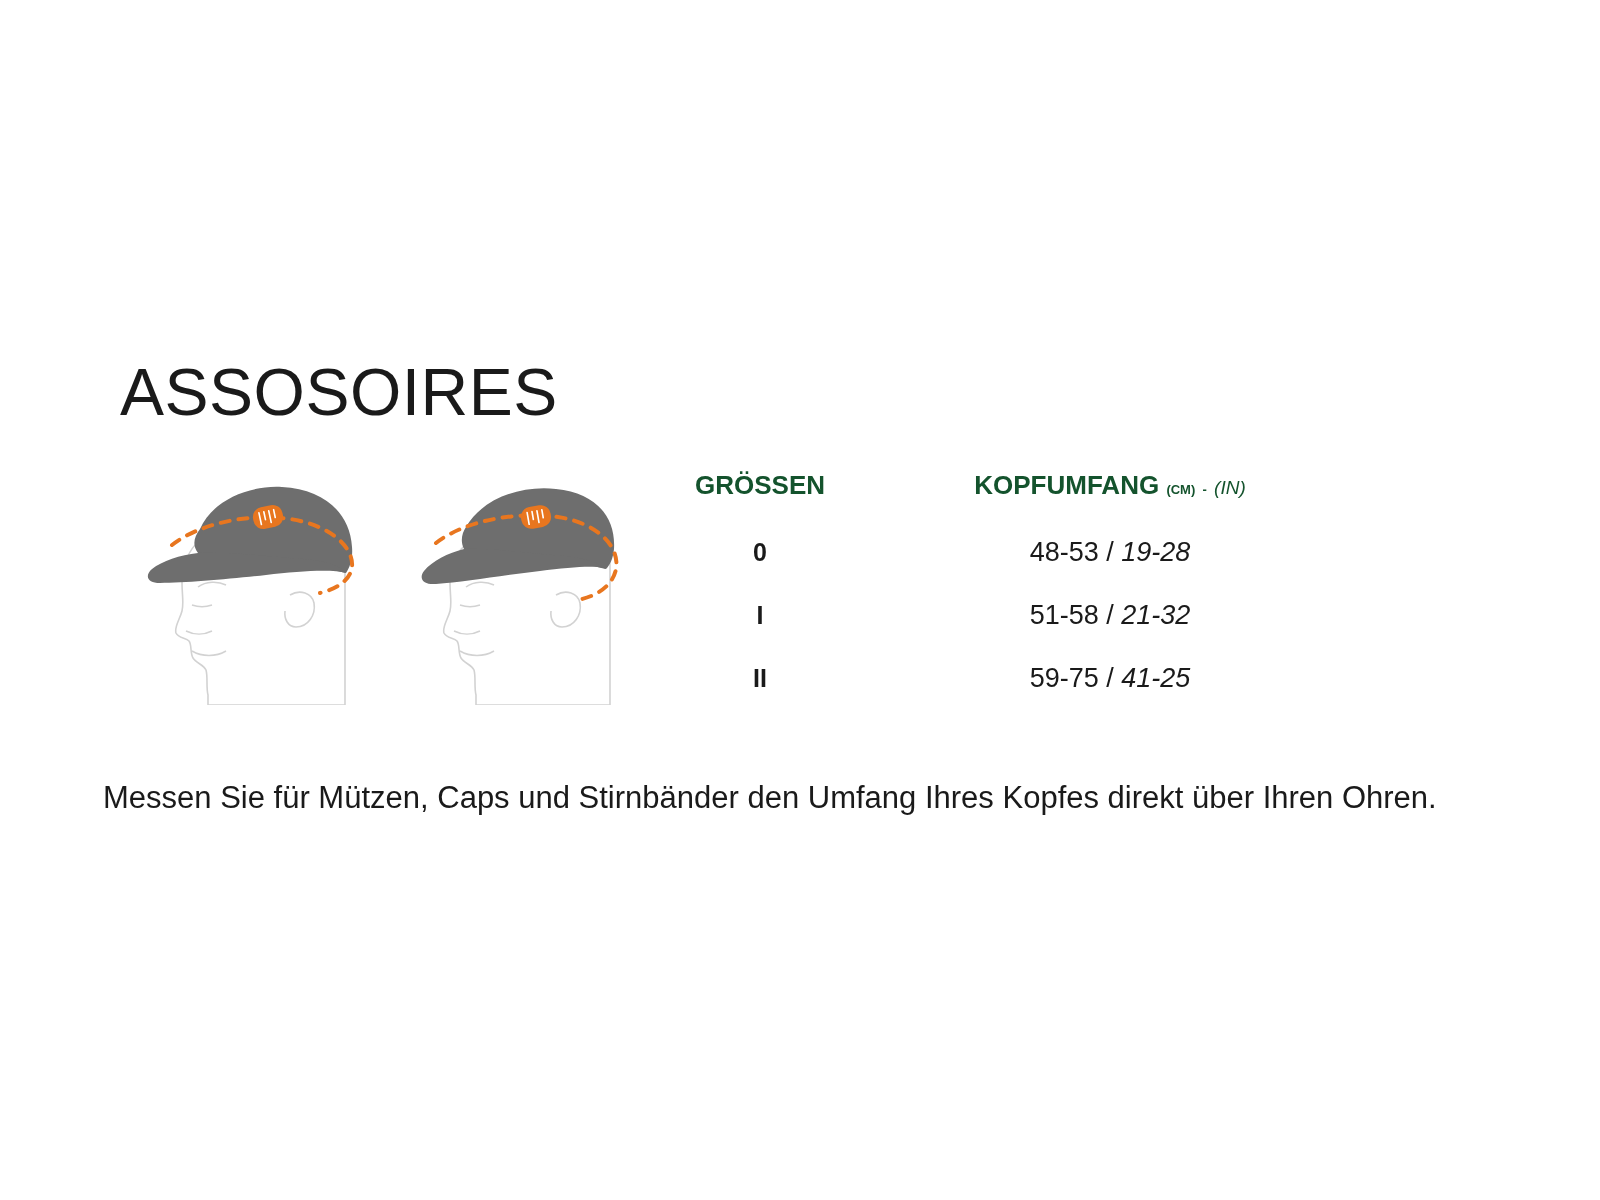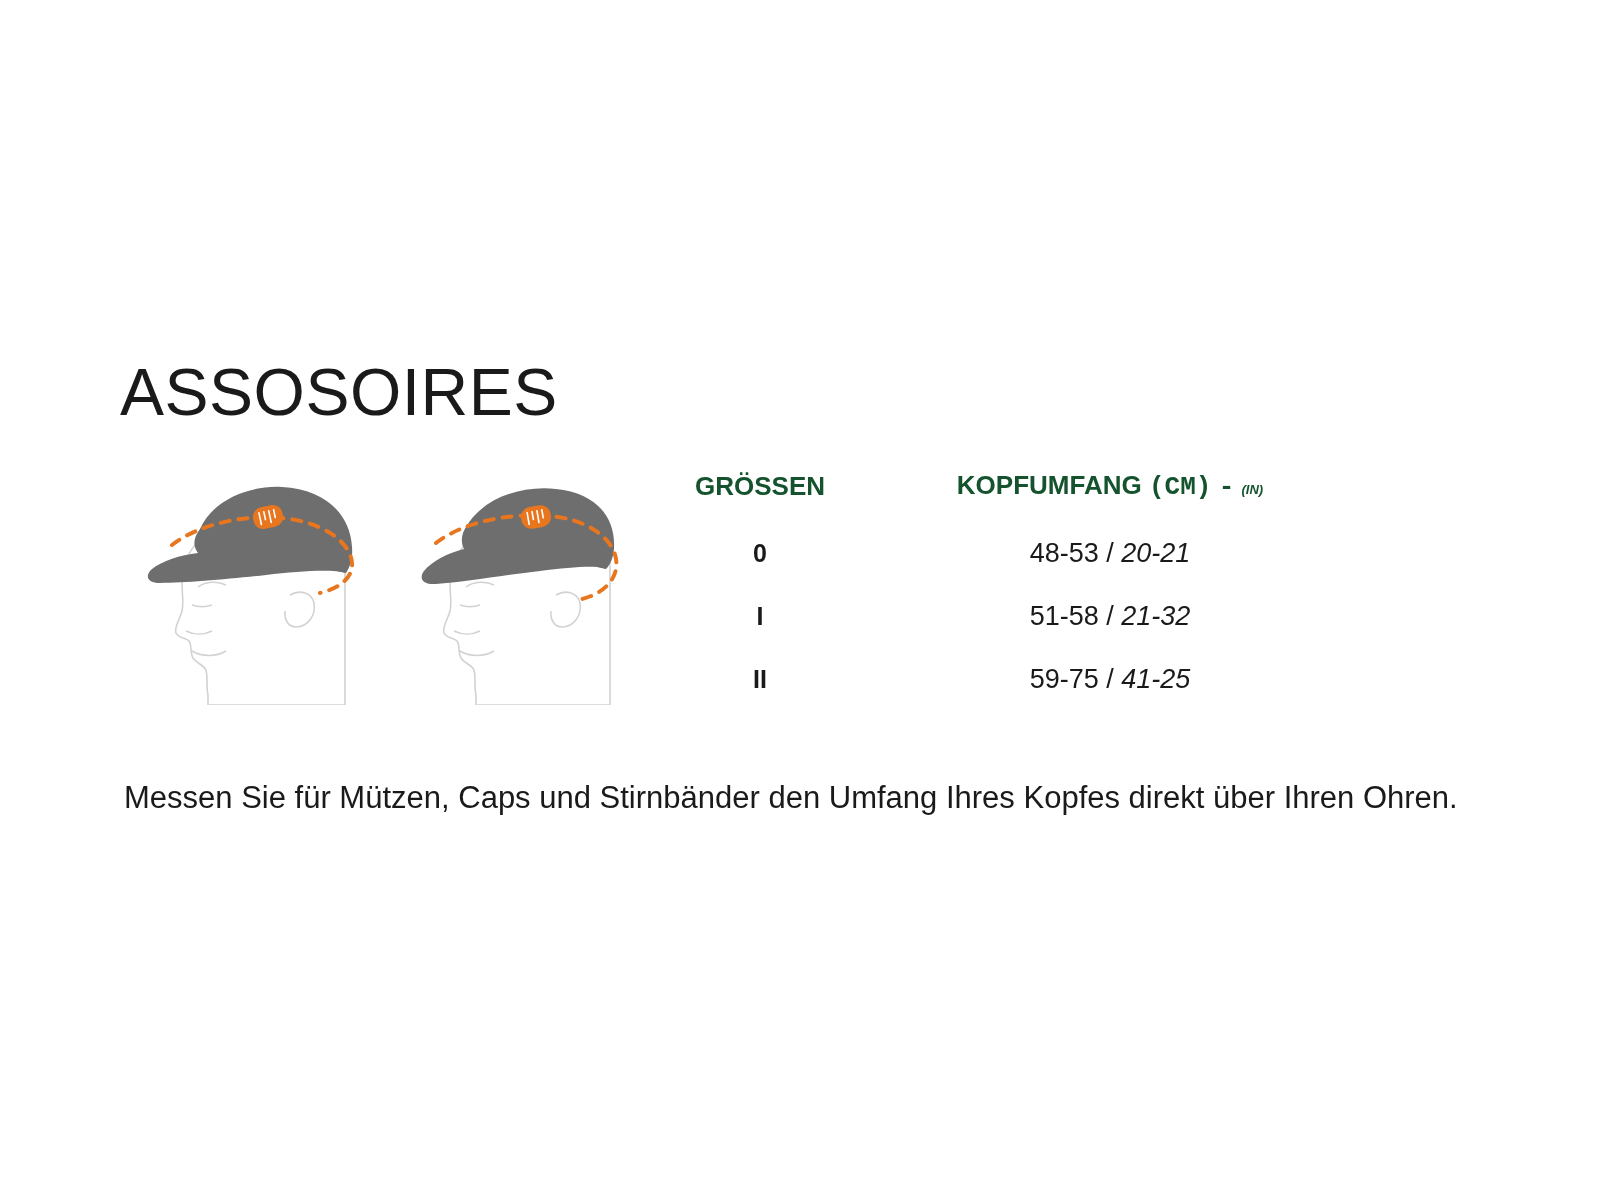--- a/index.html
+++ b/index.html
@@ -58,27 +58,26 @@
   table.size-table th {
     font-size: 26px;
     font-weight: bold;
     color: #14532d;
     padding: 0 0 26px 0;
     text-align: center;
     white-space: nowrap;
   }
 
   table.size-table th .unit {
-    font-size: 26px;
-    font-weight: bold;
-    font-family: Liberation Mono, monospace;
-  }
-  table.size-table th .unit-in {
     font-size: 13px;
     font-weight: bold;
+  }
+  table.size-table th .unit-in {
+    font-size: 19px;
+    font-weight: normal;
     font-style: italic;
   }
 
   table.size-table td {
     font-size: 27px;
     padding: 10px 0 22px 0;
     text-align: center;
     color: #1a1a1a;
     white-space: nowrap;
   }
@@ -92,21 +91,21 @@
   table.size-table td.range {
     width: 480px;
   }
 
   table.size-table td.range .in {
     font-style: italic;
   }
 
   .note {
     position: absolute;
-    left: 124px;
+    left: 103px;
     top: 745px;
     width: 1380px;
     font-size: 31px;
     line-height: 1.42;
     color: #1a1a1a;
   }
 </style>
 </head>
 <body>
 
@@ -190,21 +189,21 @@
             <span class="unit-in">(IN)</span>
           </th>
         </tr>
       </thead>
       <tbody>
         <tr>
           <td class="size-label">0</td>
           <td class="range">
             <span>48-53</span>
             <span>/</span>
-            <span class="in">20-21</span>
+            <span class="in">19-28</span>
           </td>
         </tr>
         <tr>
           <td class="size-label">I</td>
           <td class="range">
             <span>51-58</span>
             <span>/</span>
             <span class="in">21-32</span>
           </td>
         </tr>

